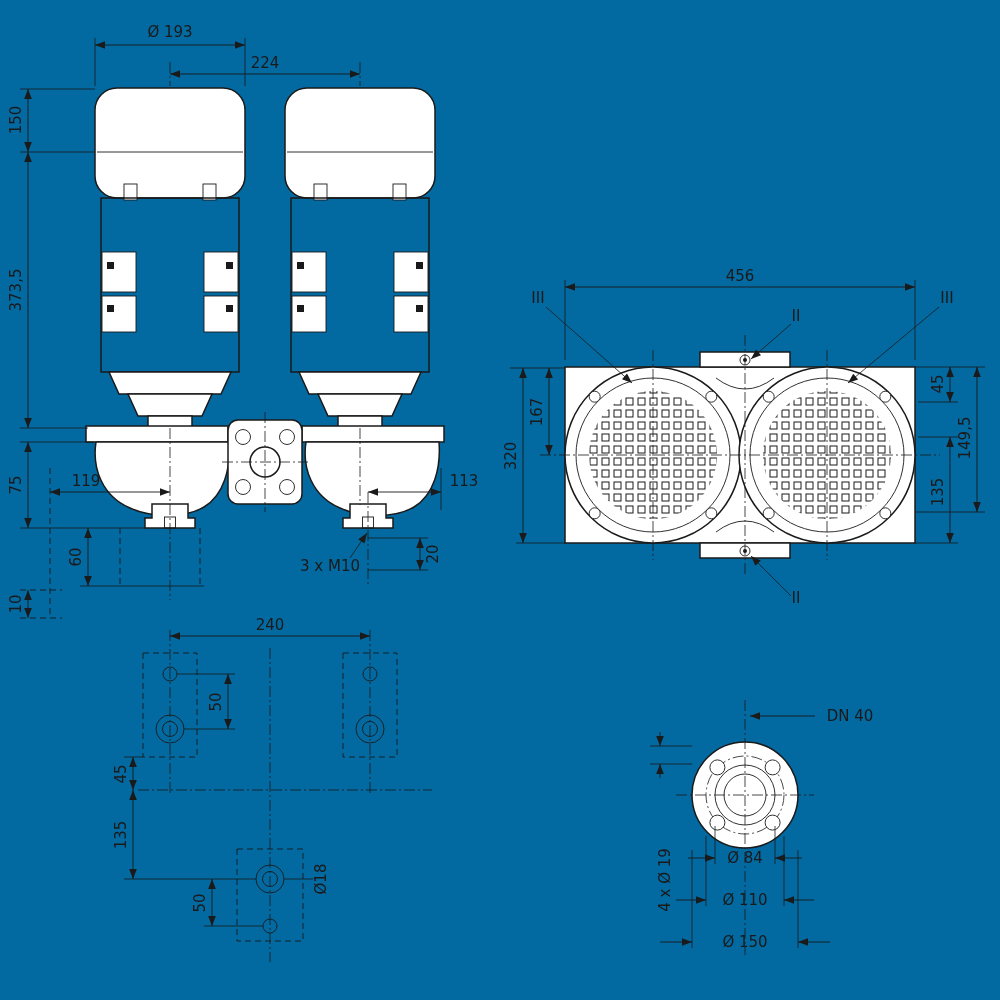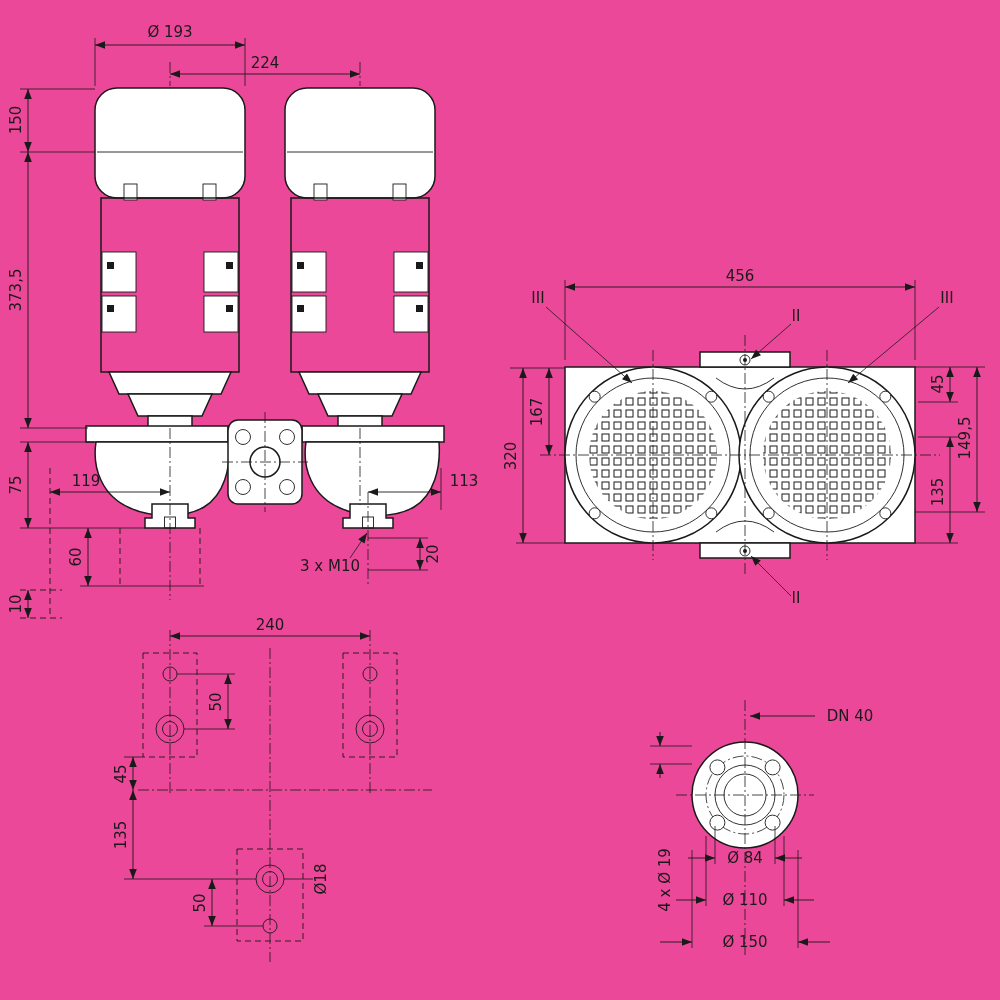--- a/index.html
+++ b/index.html
@@ -1,16 +1,16 @@
 <!DOCTYPE html>
 <html><head>
 <meta charset="utf-8">
 <style>
   html,body{margin:0;padding:0;background:#ffffff;}
-  .page{width:1000px;height:1000px;background:#ec4899;position:relative;text-align:right;}
+  .page{width:1000px;height:1000px;background:#0369a1;position:relative;text-align:right;}
   svg{display:block;}
   svg text{font-family:"DejaVu Sans","Liberation Sans",sans-serif;font-size:15px;fill:#1a1a1a;}
   .o{stroke:#1a1a1a;stroke-width:1.5;fill:none;}
   .t{stroke:#1a1a1a;stroke-width:0.9;fill:none;}
   .d{stroke:#1a1a1a;stroke-width:0.9;fill:none;}
   .e{stroke:#1a1a1a;stroke-width:0.8;fill:none;}
   .cl{stroke:#1a1a1a;stroke-width:0.8;fill:none;stroke-dasharray:11 3 2 3;}
   .dash{stroke:#1a1a1a;stroke-width:0.9;fill:none;stroke-dasharray:6 4;}
   .wf{fill:#ffffff;}
 </style>

